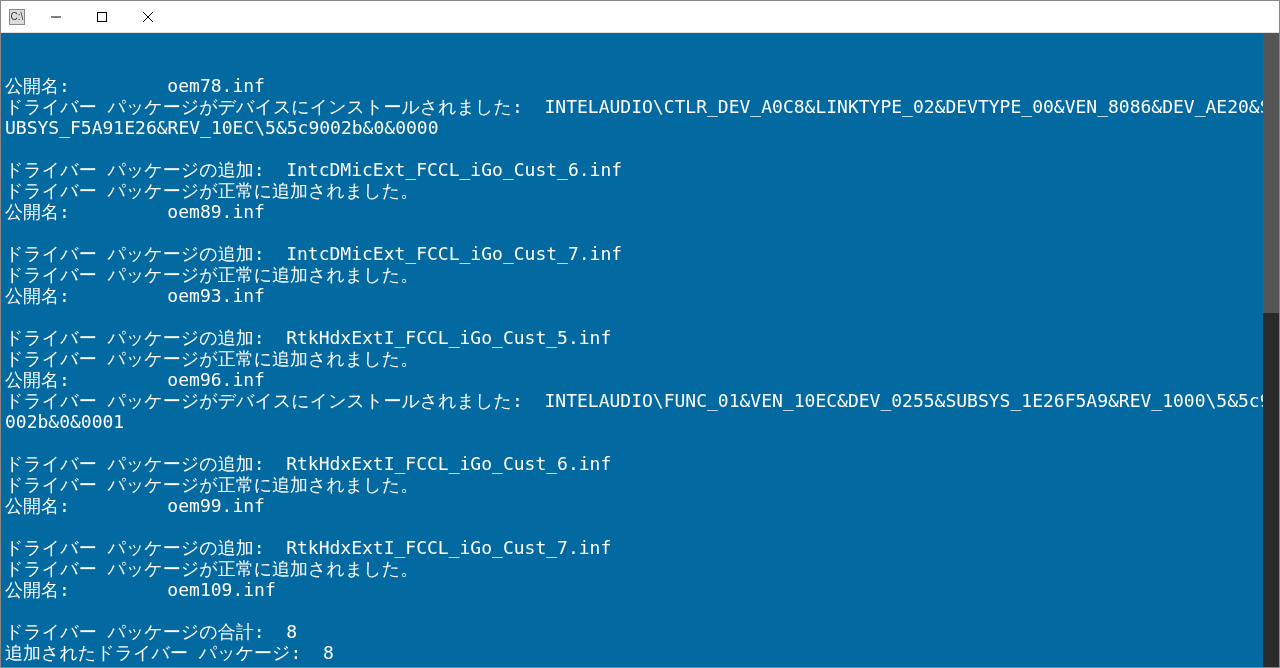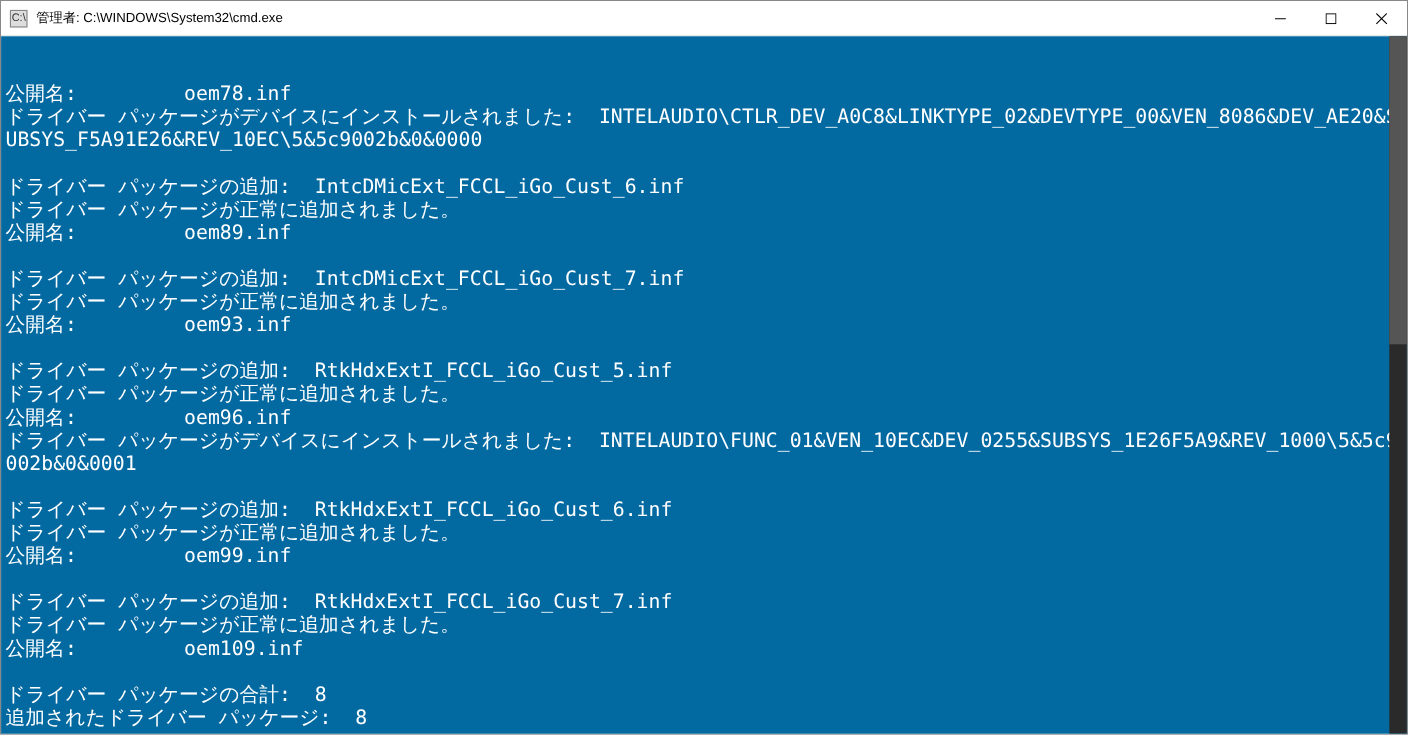--- a/index.html
+++ b/index.html
@@ -98,21 +98,20 @@
     }
   </style>
 </head>
 <body>
 
 <div class="window">
   <div class="titlebar">
     <div class="titlebar-icon">
       <span>C:\</span>
     </div>
-    <div class="titlebar-text">管理者: C:\WINDOWS\System32\cmd.exe</div>
     <div class="window-controls">
       <div class="window-control">
         <svg viewBox="0 0 10 10">
             <line x1="0" y1="5" x2="10" y2="5" stroke="#000" stroke-width="1"></line>
           </svg>
       </div>
       <div class="window-control">
         <svg viewBox="0 0 10 10">
             <rect x="0.5" y="0.5" width="9" height="9" fill="none" stroke="#000" stroke-width="1"></rect>
           </svg>

